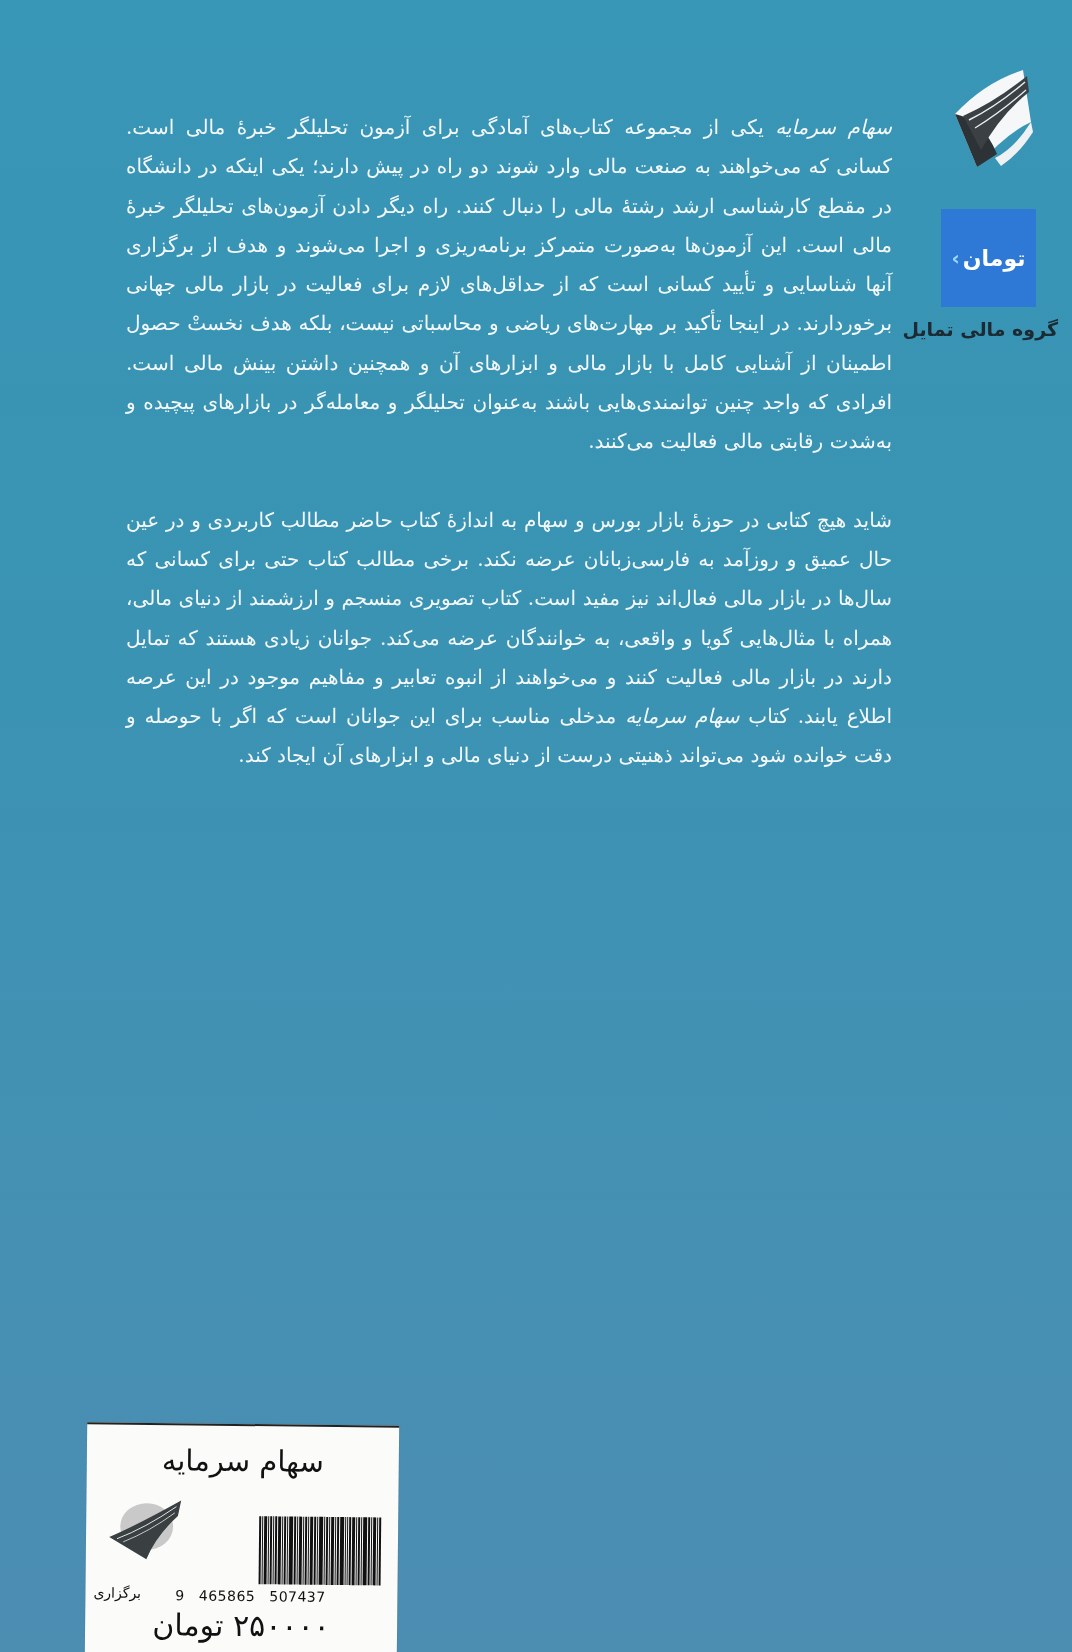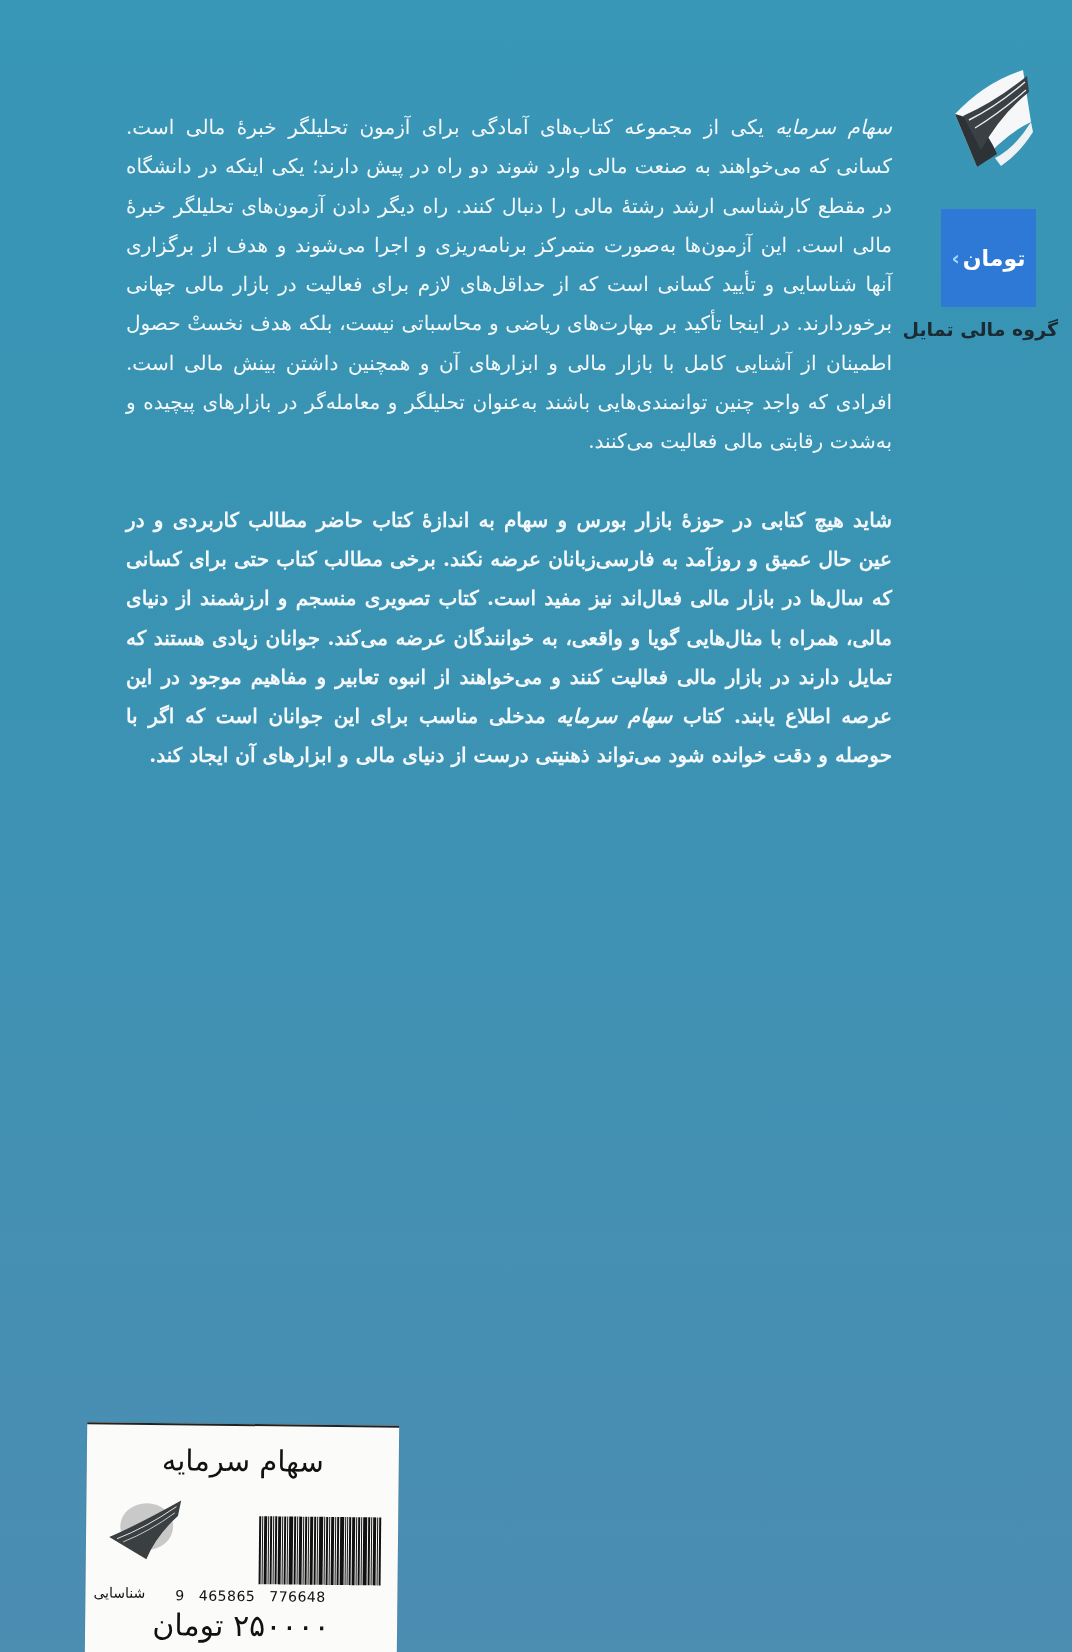--- a/index.html
+++ b/index.html
@@ -55,21 +55,21 @@
       left: 126px; top: 100px;
       width: 766px;
       direction: rtl;
       text-align: justify;
       text-align-last: right;
       font-size: 20px;
       line-height: 39.3px;
       margin-top: 8px;
     }
     .blurb p { margin: 0; }
-    .blurb p + p { margin-top: 39px; font-weight: bold; }
+    .blurb p + p { margin-top: 39px; }
     .blurb em { font-style: italic; }
 
     
     .sticker {
       position: absolute;
       left: 86px; top: 1424px;
       width: 312px; height: 230px;
       background: #fbfbfa;
       border-top: 2px solid #222;
       transform: rotate(0.6deg);
@@ -195,18 +195,18 @@
         <span style="width:2px"></span>
         <span style="width:1px"></span>
         <span style="width:2px"></span>
         <span style="width:1px"></span>
         <span style="width:3px"></span>
         <span style="width:1px"></span>
         <span style="width:2px"></span>
     </div>
 
     <div class="isbn">
-      <span>9</span><span class="gap"></span><span>465865</span><span class="gap"></span><span>776648</span>
+      <span>9</span><span class="gap"></span><span>465865</span><span class="gap"></span><span>507437</span>
     </div>
-    <div class="publisher-name">شناسایی</div>
+    <div class="publisher-name">برگزاری</div>
     <div class="price">۲۵۰۰۰۰ تومان</div>
   </div>
 </div>
 
 </body></html>

